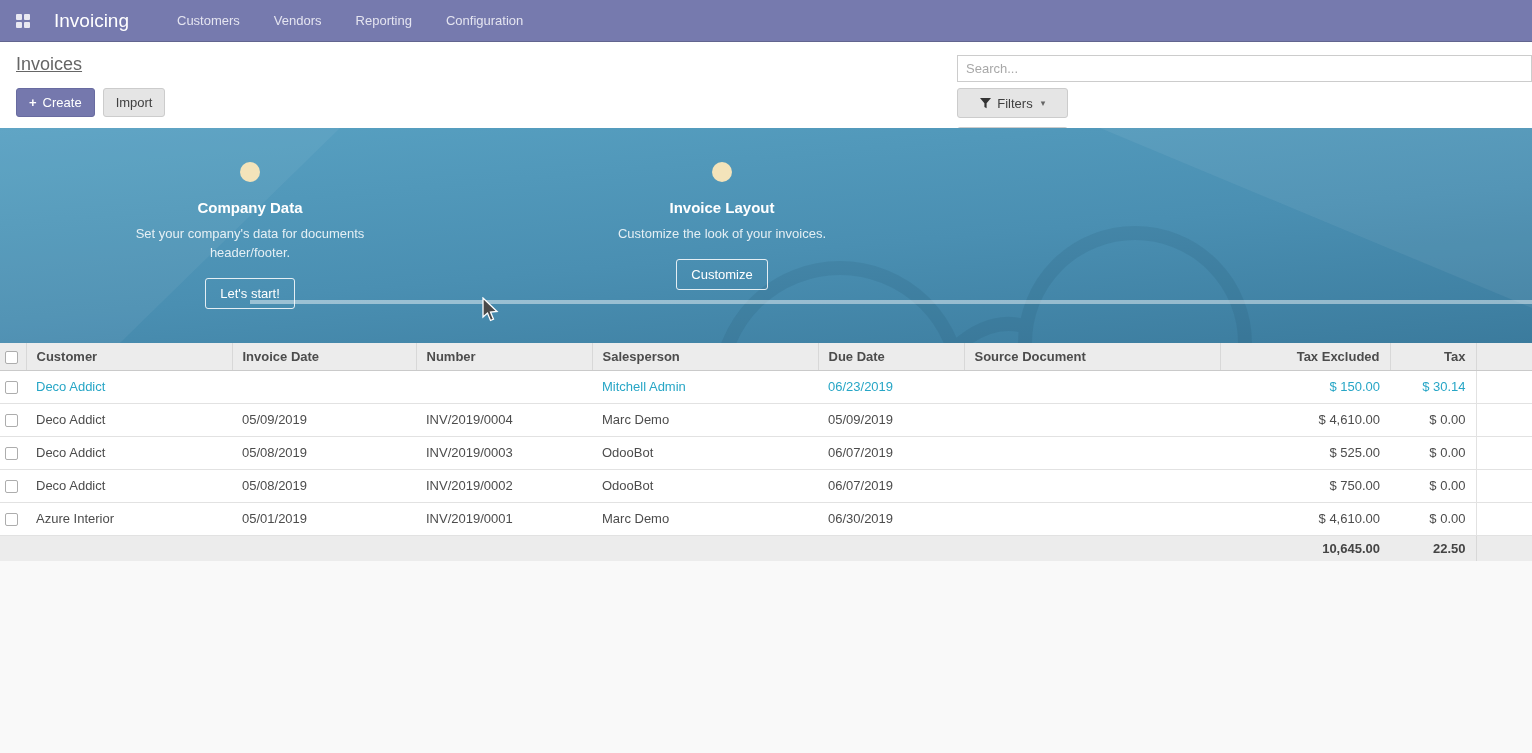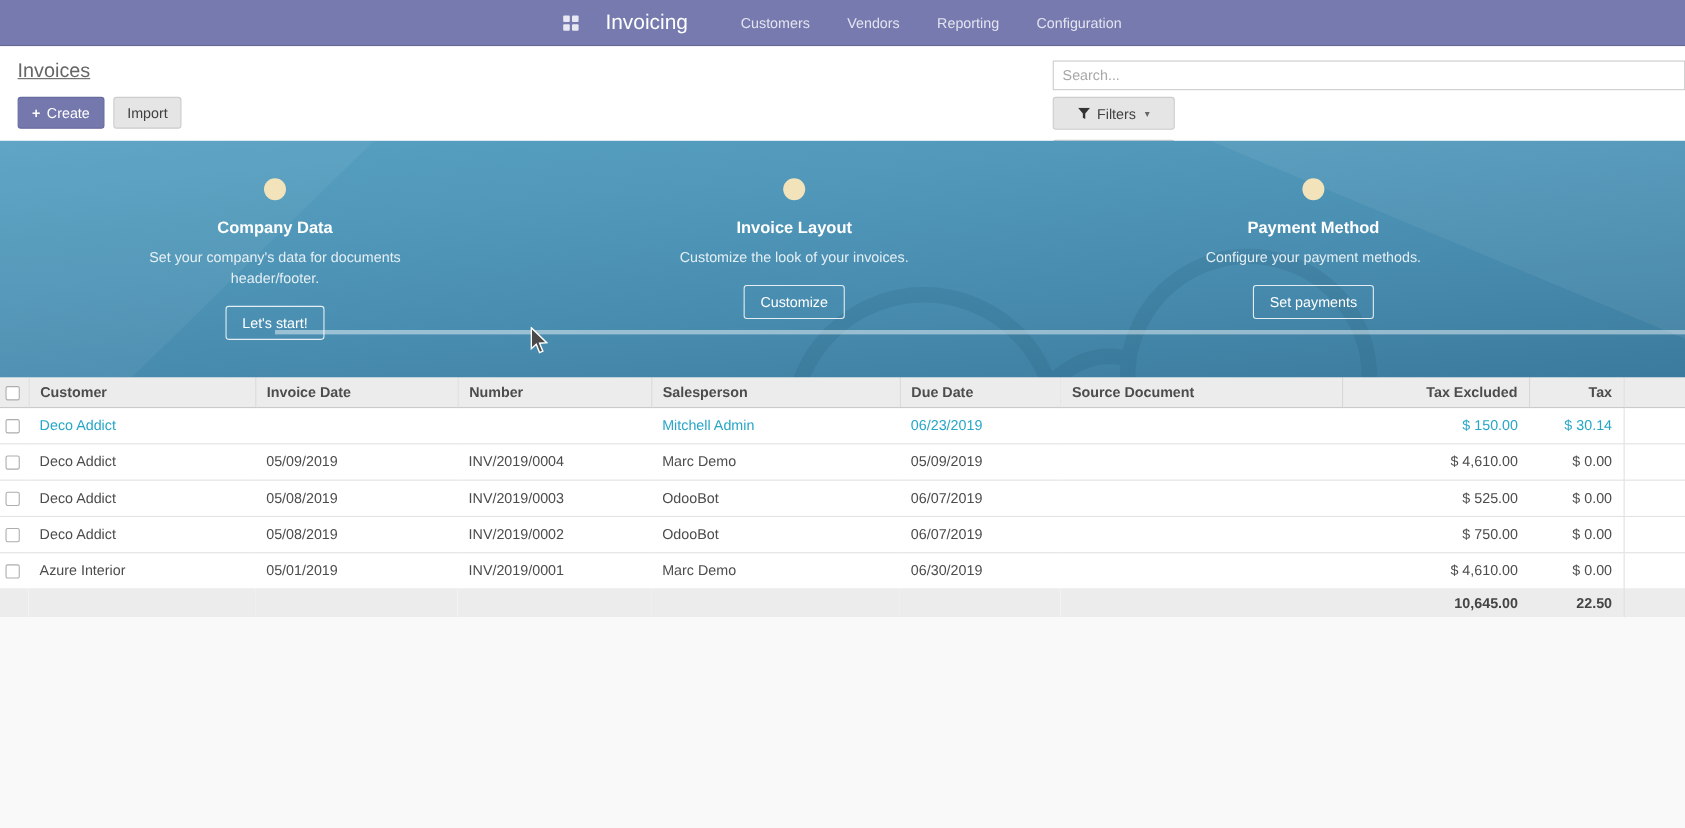--- a/index.html
+++ b/index.html
@@ -1,20 +1,20 @@
 <!DOCTYPE html>
 <html><head>
 <meta charset="utf-8">
 <style>
   * { margin:0; padding:0; box-sizing:border-box; }
   html,body { width:1532px; height:753px; overflow:hidden; }
   body { font-family:"Liberation Sans", sans-serif; background:#f9f9f9; position:relative; font-size:13px; color:#4c4c4c; }
 
   
-  .navbar { height:42px; background:#767aae; border-bottom:1px solid #62658f; display:flex; align-items:center; padding:0 16px;justify-content:center; }
+  .navbar { height:42px; background:#767aae; border-bottom:1px solid #62658f; display:flex; align-items:center; padding:0 16px; }
   .apps-icon { width:14px; height:14px; display:grid; grid-template-columns:6px 6px; grid-template-rows:6px 6px; gap:2px; margin-right:24px; cursor:pointer; }
   .apps-icon span { background:#e8e8f2; border-radius:1px; }
   .app-name { color:#fff; font-size:19px; margin-right:48px; cursor:pointer; }
   .nav-menu { display:flex; gap:34px; }
   .nav-menu .menu-item { color:#e4e4f0; font-size:13px; cursor:pointer; }
 
   
   .control-panel { background:#fff; height:86px; position:relative; }
   .breadcrumb-title { position:absolute; left:16px; top:12px; font-size:18px; color:#666;text-decoration:underline; }
   .cp-buttons { position:absolute; left:16px; top:46px; display:flex; gap:8px; }
@@ -133,26 +133,20 @@
     <button class="btn btn-outline">Customize</button>
   </div>
 
   <div class="step step1">
     <div class="dot"></div>
     <div class="step-title">Company Data</div>
     <div class="step-desc">Set your company's data for documents header/footer.</div>
     <button class="btn btn-outline">Let's start!</button>
   </div>
 
-  <div class="step step3">
-    <div class="dot"></div>
-    <div class="step-title">Payment Method</div>
-    <div class="step-desc" style="width:260px">Configure your payment methods.</div>
-    <button class="btn btn-outline">Set payments</button>
-  </div>
 </div>
 
 <table class="listview">
   <colgroup>
     <col style="width:26px">
       <col style="width:206px">
       <col style="width:184px">
       <col style="width:176px">
     <col style="width:226px">
       <col style="width:146px">

